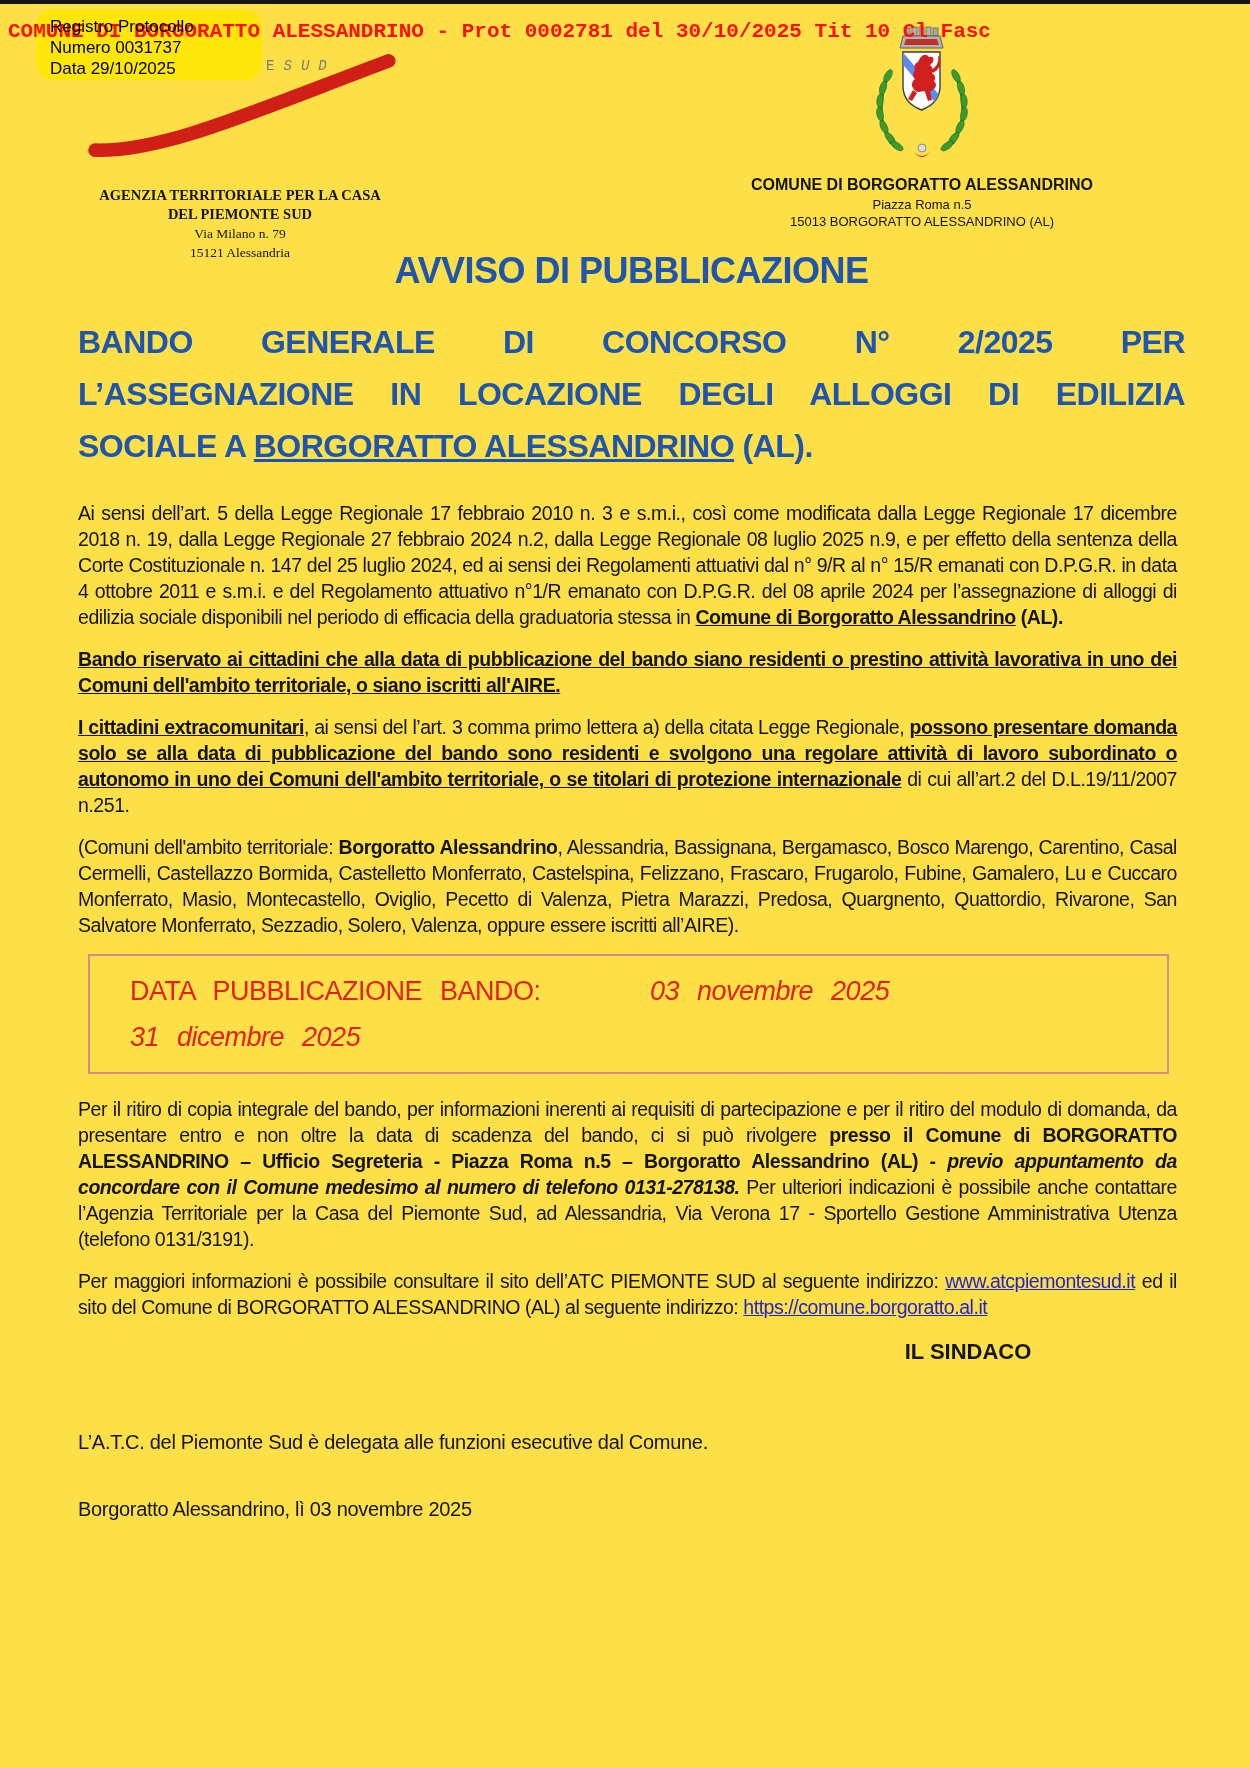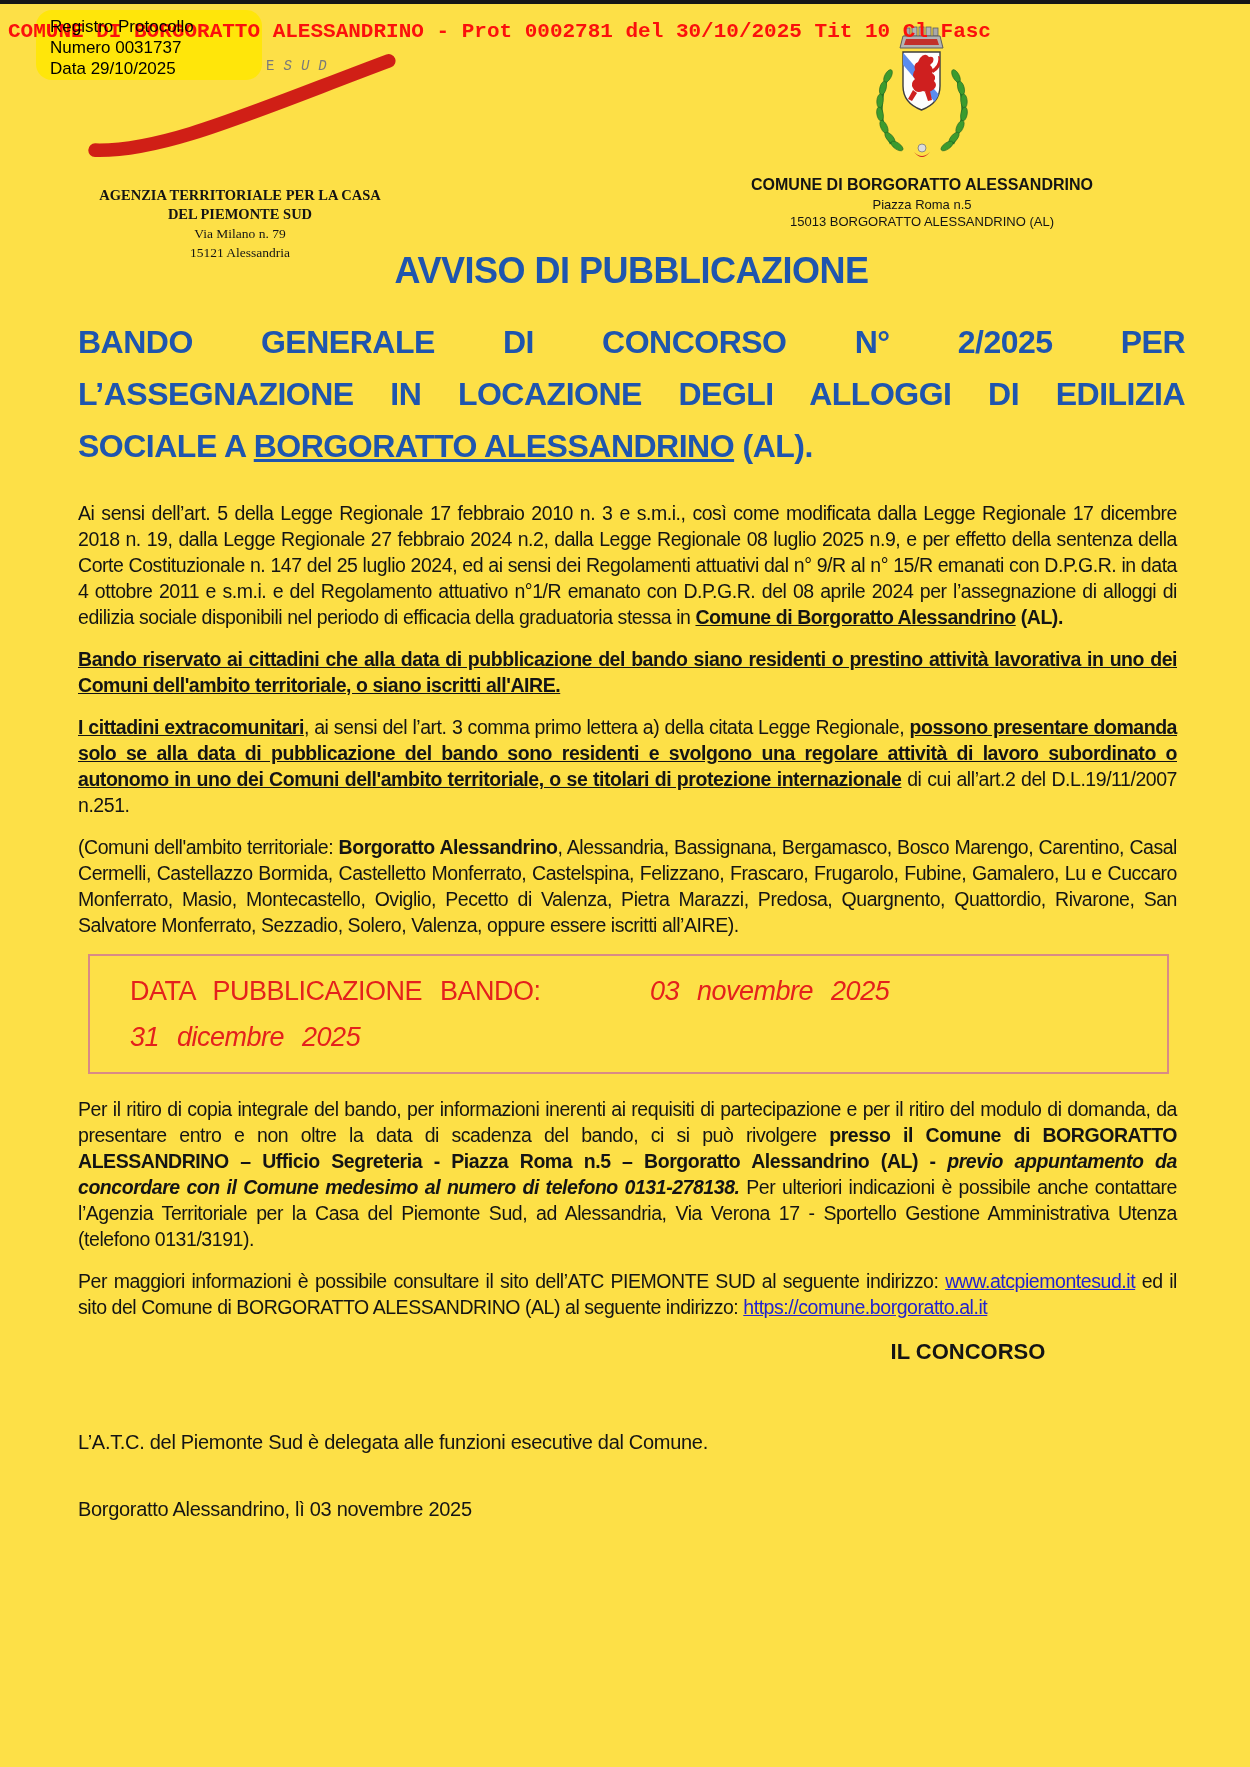--- a/index.html
+++ b/index.html
@@ -174,19 +174,19 @@
       </div>
       <div class="dates-row">
         <span class="val">31 dicembre 2025</span>
       </div>
     </div>
 
     <p class="para"><span>Per il ritiro di copia integrale del bando, per informazioni inerenti ai requisiti di partecipazione e per il ritiro del modulo di domanda, da presentare entro e non oltre la data di scadenza del bando, ci si può rivolgere </span><span style="font-weight: bold;">presso il Comune di BORGORATTO ALESSANDRINO – Ufficio Segreteria - Piazza Roma n.5 – Borgoratto Alessandrino (AL) - </span><span style="font-weight: bold; font-style: italic;">previo appuntamento da concordare con il Comune medesimo al numero di telefono 0131-278138.</span><span>  Per ulteriori indicazioni è possibile anche contattare l’Agenzia Territoriale per la Casa del Piemonte Sud, ad Alessandria, Via Verona 17 - Sportello Gestione Amministrativa Utenza (telefono 0131/3191).</span></p>
     <p class="para"><span>Per maggiori informazioni è possibile consultare il sito dell’ATC PIEMONTE SUD al  seguente indirizzo: </span><a class="doclink" href="#">www.atcpiemontesud.it</a><span> ed il sito del Comune di BORGORATTO ALESSANDRINO (AL) al seguente indirizzo: </span><a class="doclink" href="#">https://comune.borgoratto.al.it</a></p>
 
     <div class="signature">
-      <div>IL CONCORSO</div>
+      <div>IL SINDACO</div>
     </div>
 
     <div class="footer-delegation">L’A.T.C. del Piemonte Sud è delegata alle funzioni esecutive dal Comune.</div>
     <div class="footer-placedate">Borgoratto Alessandrino, lì 03 novembre 2025</div>
   </div>
 </div>
 
 </body></html>

